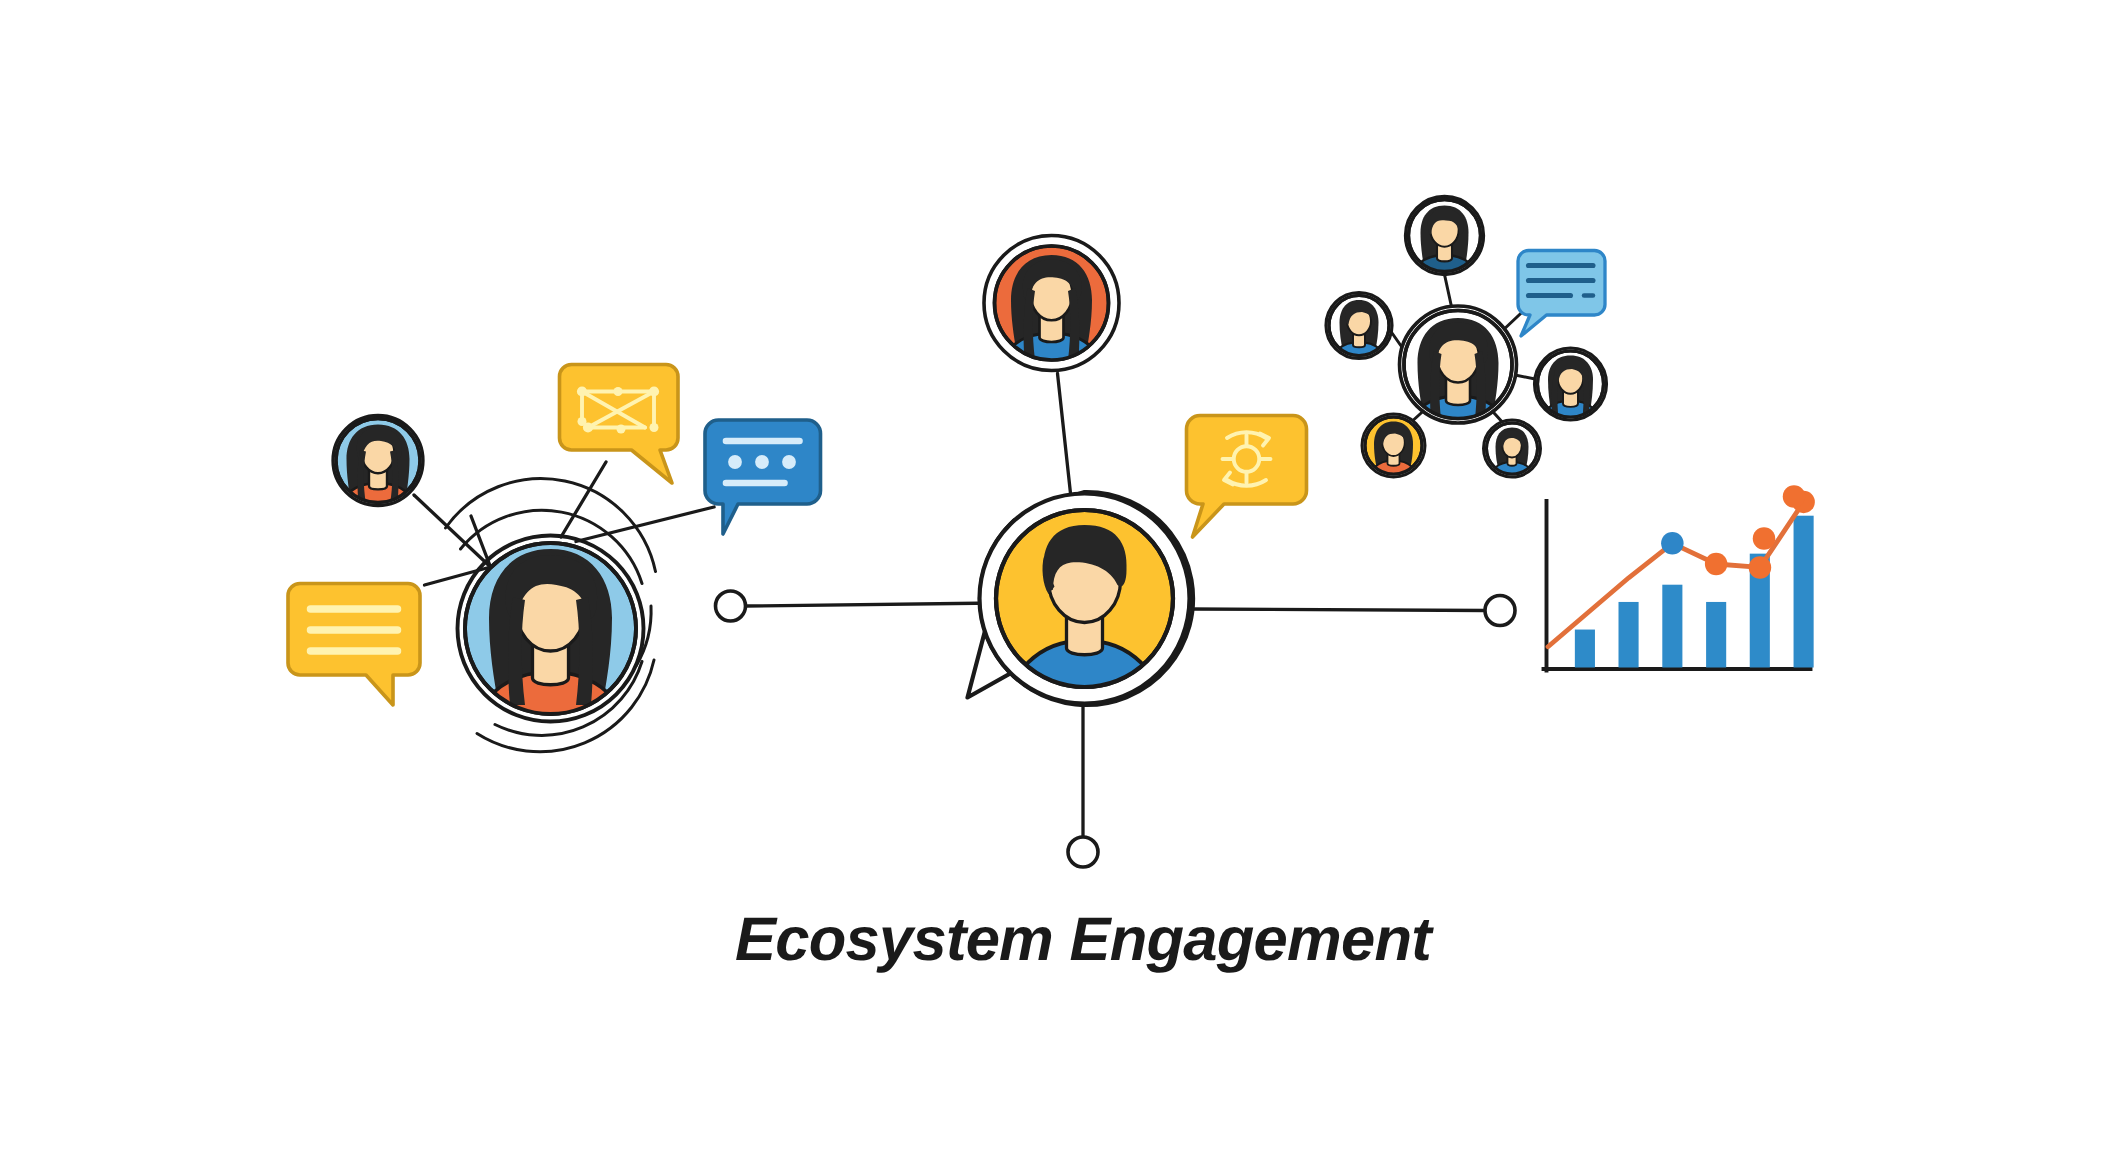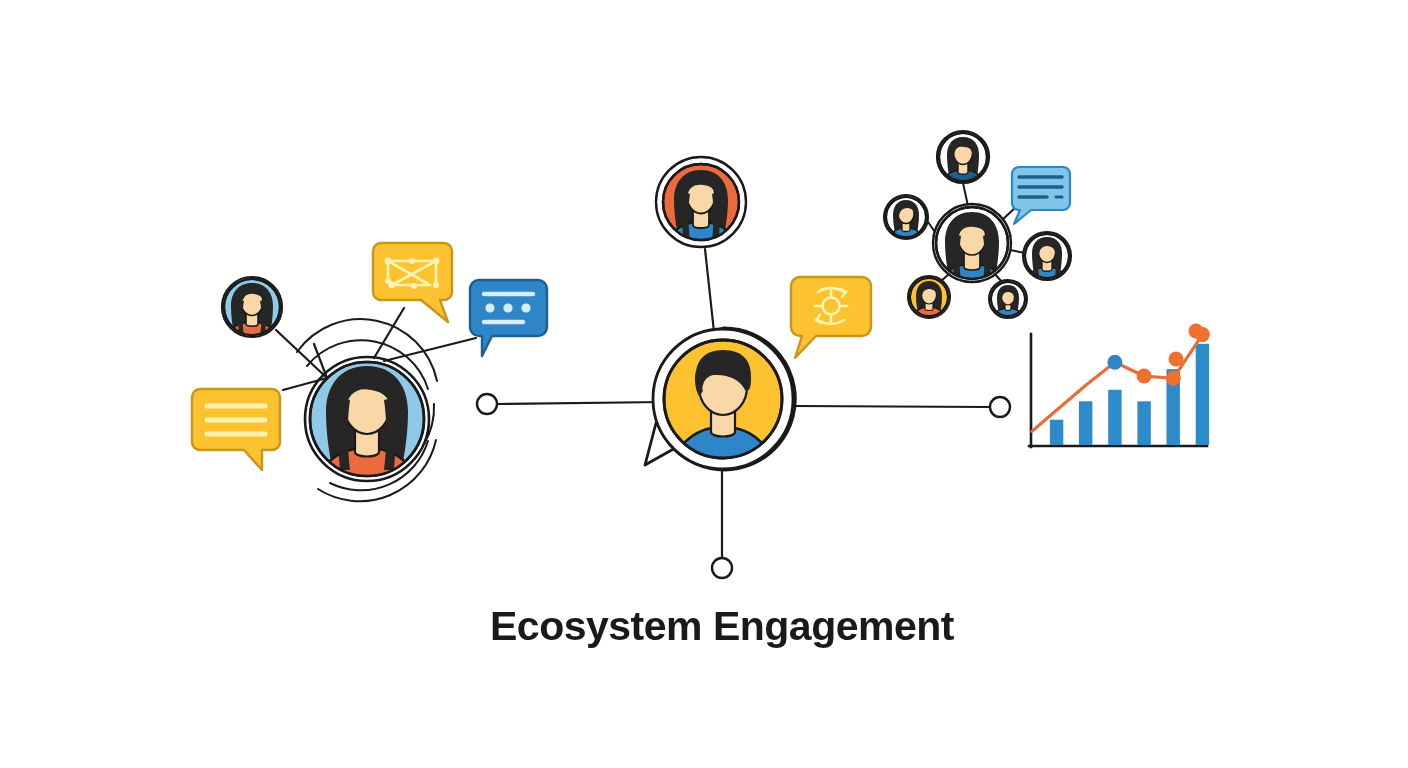--- a/index.html
+++ b/index.html
@@ -12,20 +12,21 @@
     width: 1408px;
     height: 768px;
     overflow: hidden;
     font-family: "Liberation Sans", sans-serif;
   }
   #illustration-root {
     position: relative;
     width: 1408px;
     height: 768px;
     background: #ffffff;
+    font-style: italic;
   }
   #scene-svg {
     position: absolute;
     left: 0;
     top: 0;
     width: 1408px;
     height: 768px;
     display: block;
   }
   .title-text {

